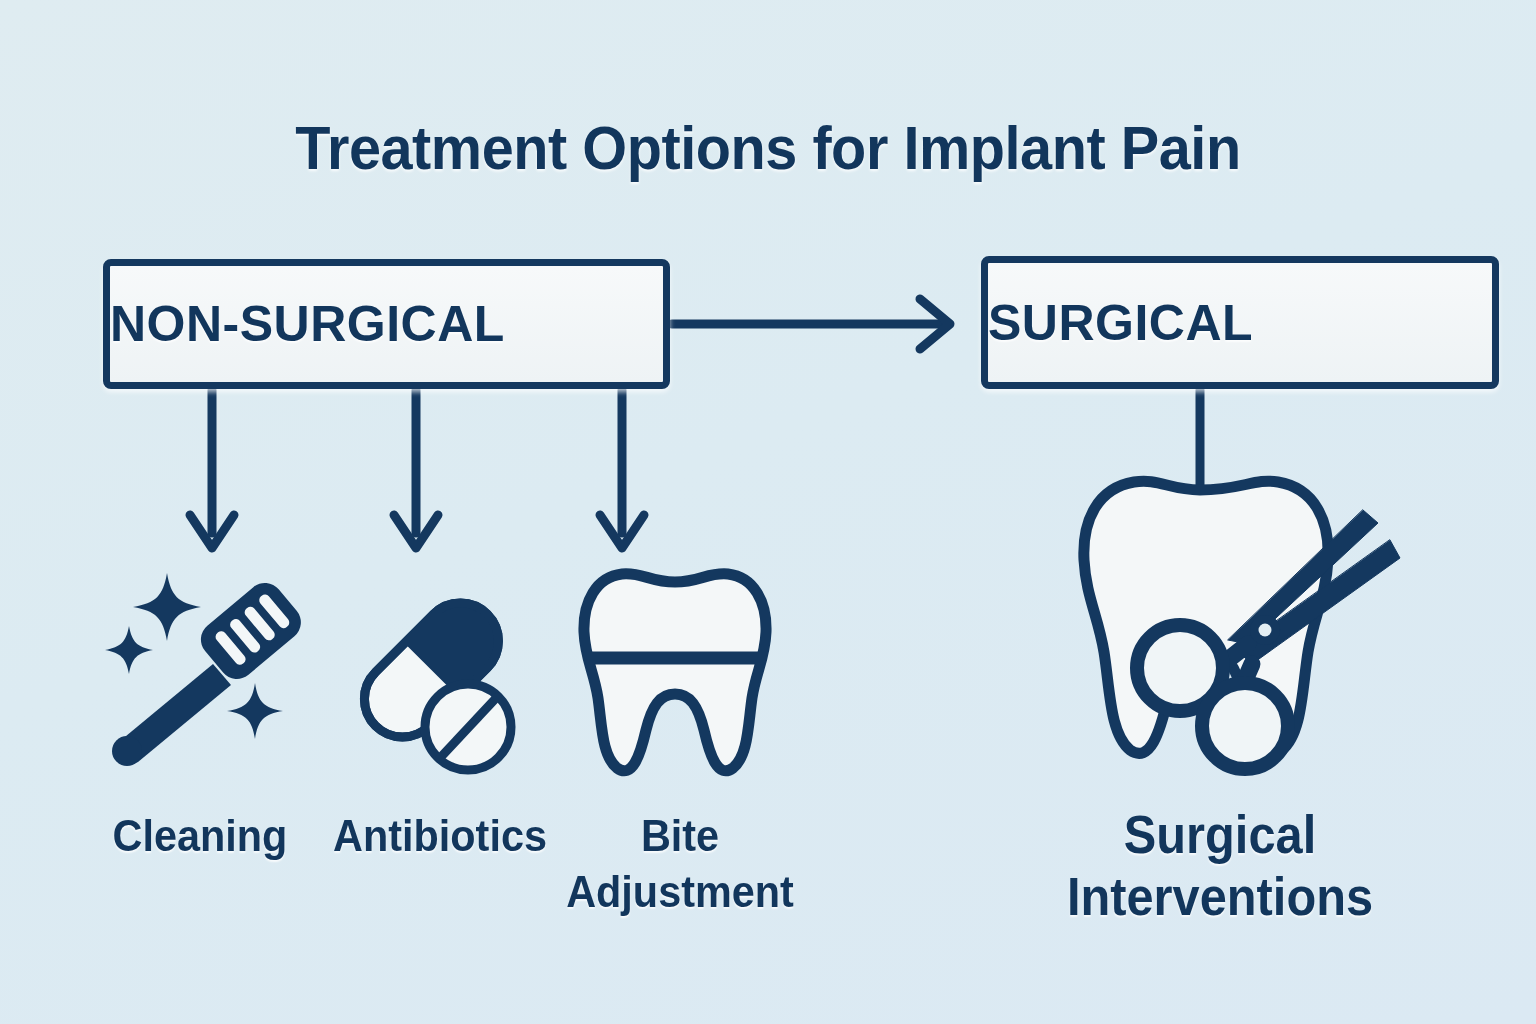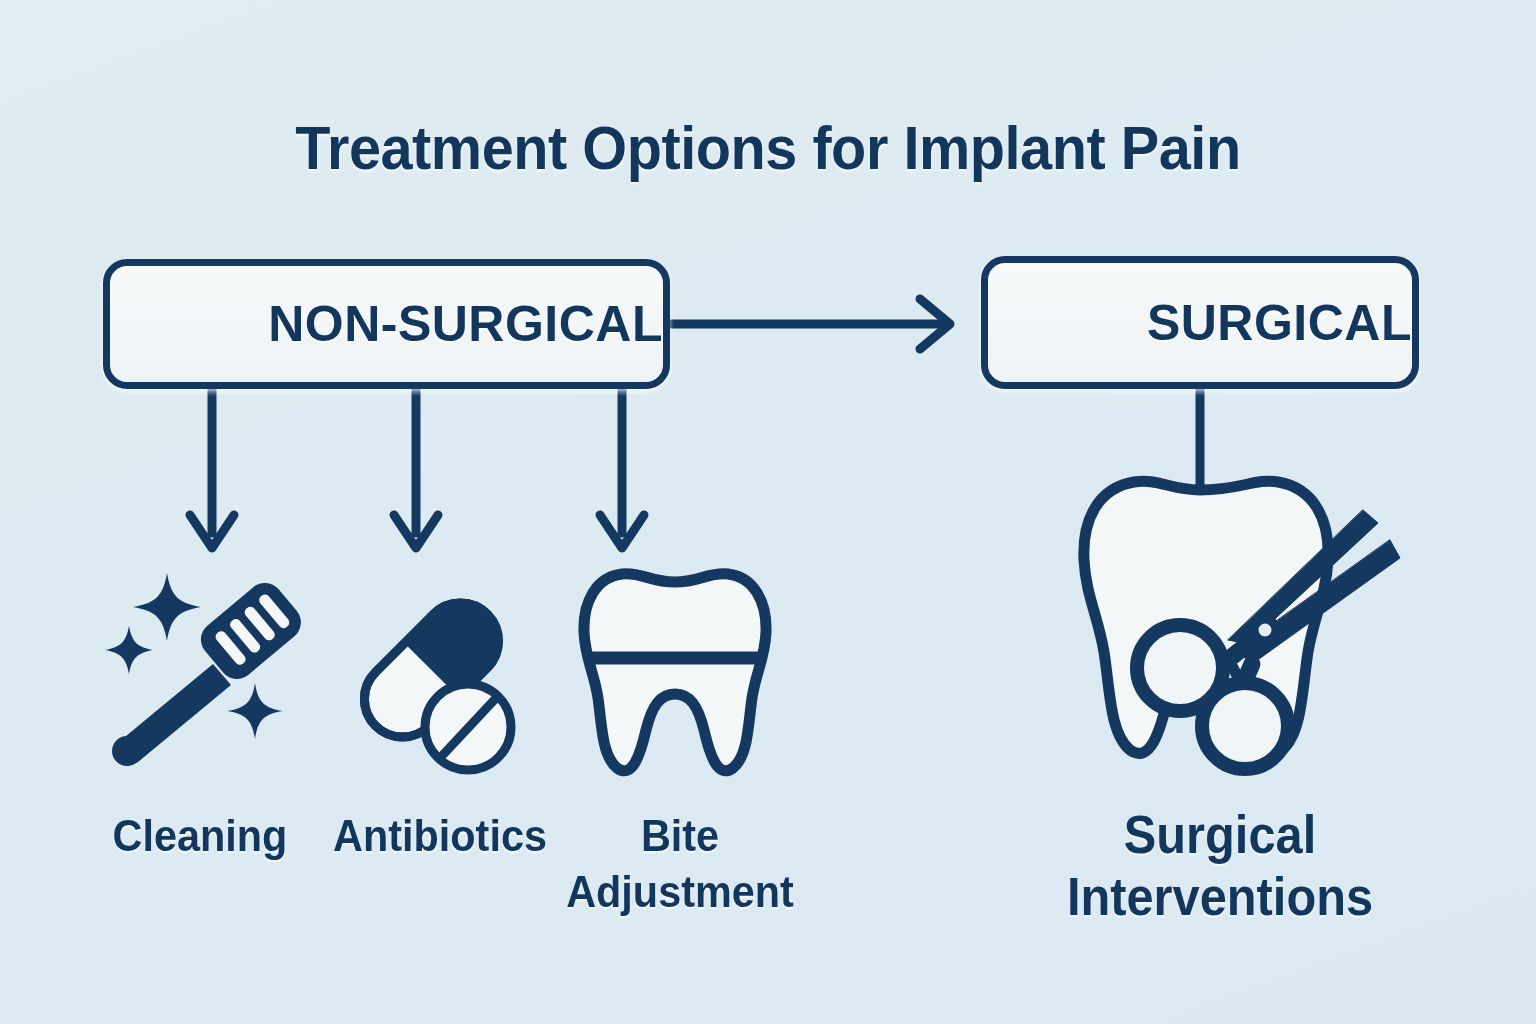--- a/index.html
+++ b/index.html
@@ -38,45 +38,44 @@
     text-shadow: 0 2px 3px rgba(255,255,255,0.85);
     white-space: nowrap;
   }
 
   
   .cat-box {
     position: absolute;
     box-sizing: border-box;
     background: linear-gradient(180deg, #f7f9fa 0%, #eef3f5 100%);
     border: 7px solid #14385f;
-    border-radius: 24px;
+    border-radius: 8px;
     display: flex;
     align-items: center;
-    justify-content: flex-end;
+    justify-content: flex-start;
     box-shadow: 0 3px 5px rgba(255,255,255,0.7);
-    padding-left: 17px;
   }
   .cat-label {
     font-size: 50px;
     font-weight: bold;
     color: #12365c;
     letter-spacing: 0.5px;
     text-shadow: 0 2px 2px rgba(255,255,255,0.8);
     white-space: nowrap;
   }
   #box-nonsurgical {
     left: 103px;
     top: 231px;
     width: 567px;
     height: 130px;
   }
   #box-surgical {
     left: 981px;
     top: 228px;
-    width: 438px;
+    width: 518px;
     height: 133px;
   }
 
   
   .connector-svg {
     position: absolute;
     left: 0;
     top: 0;
     width: 1536px;
     height: 1024px;

